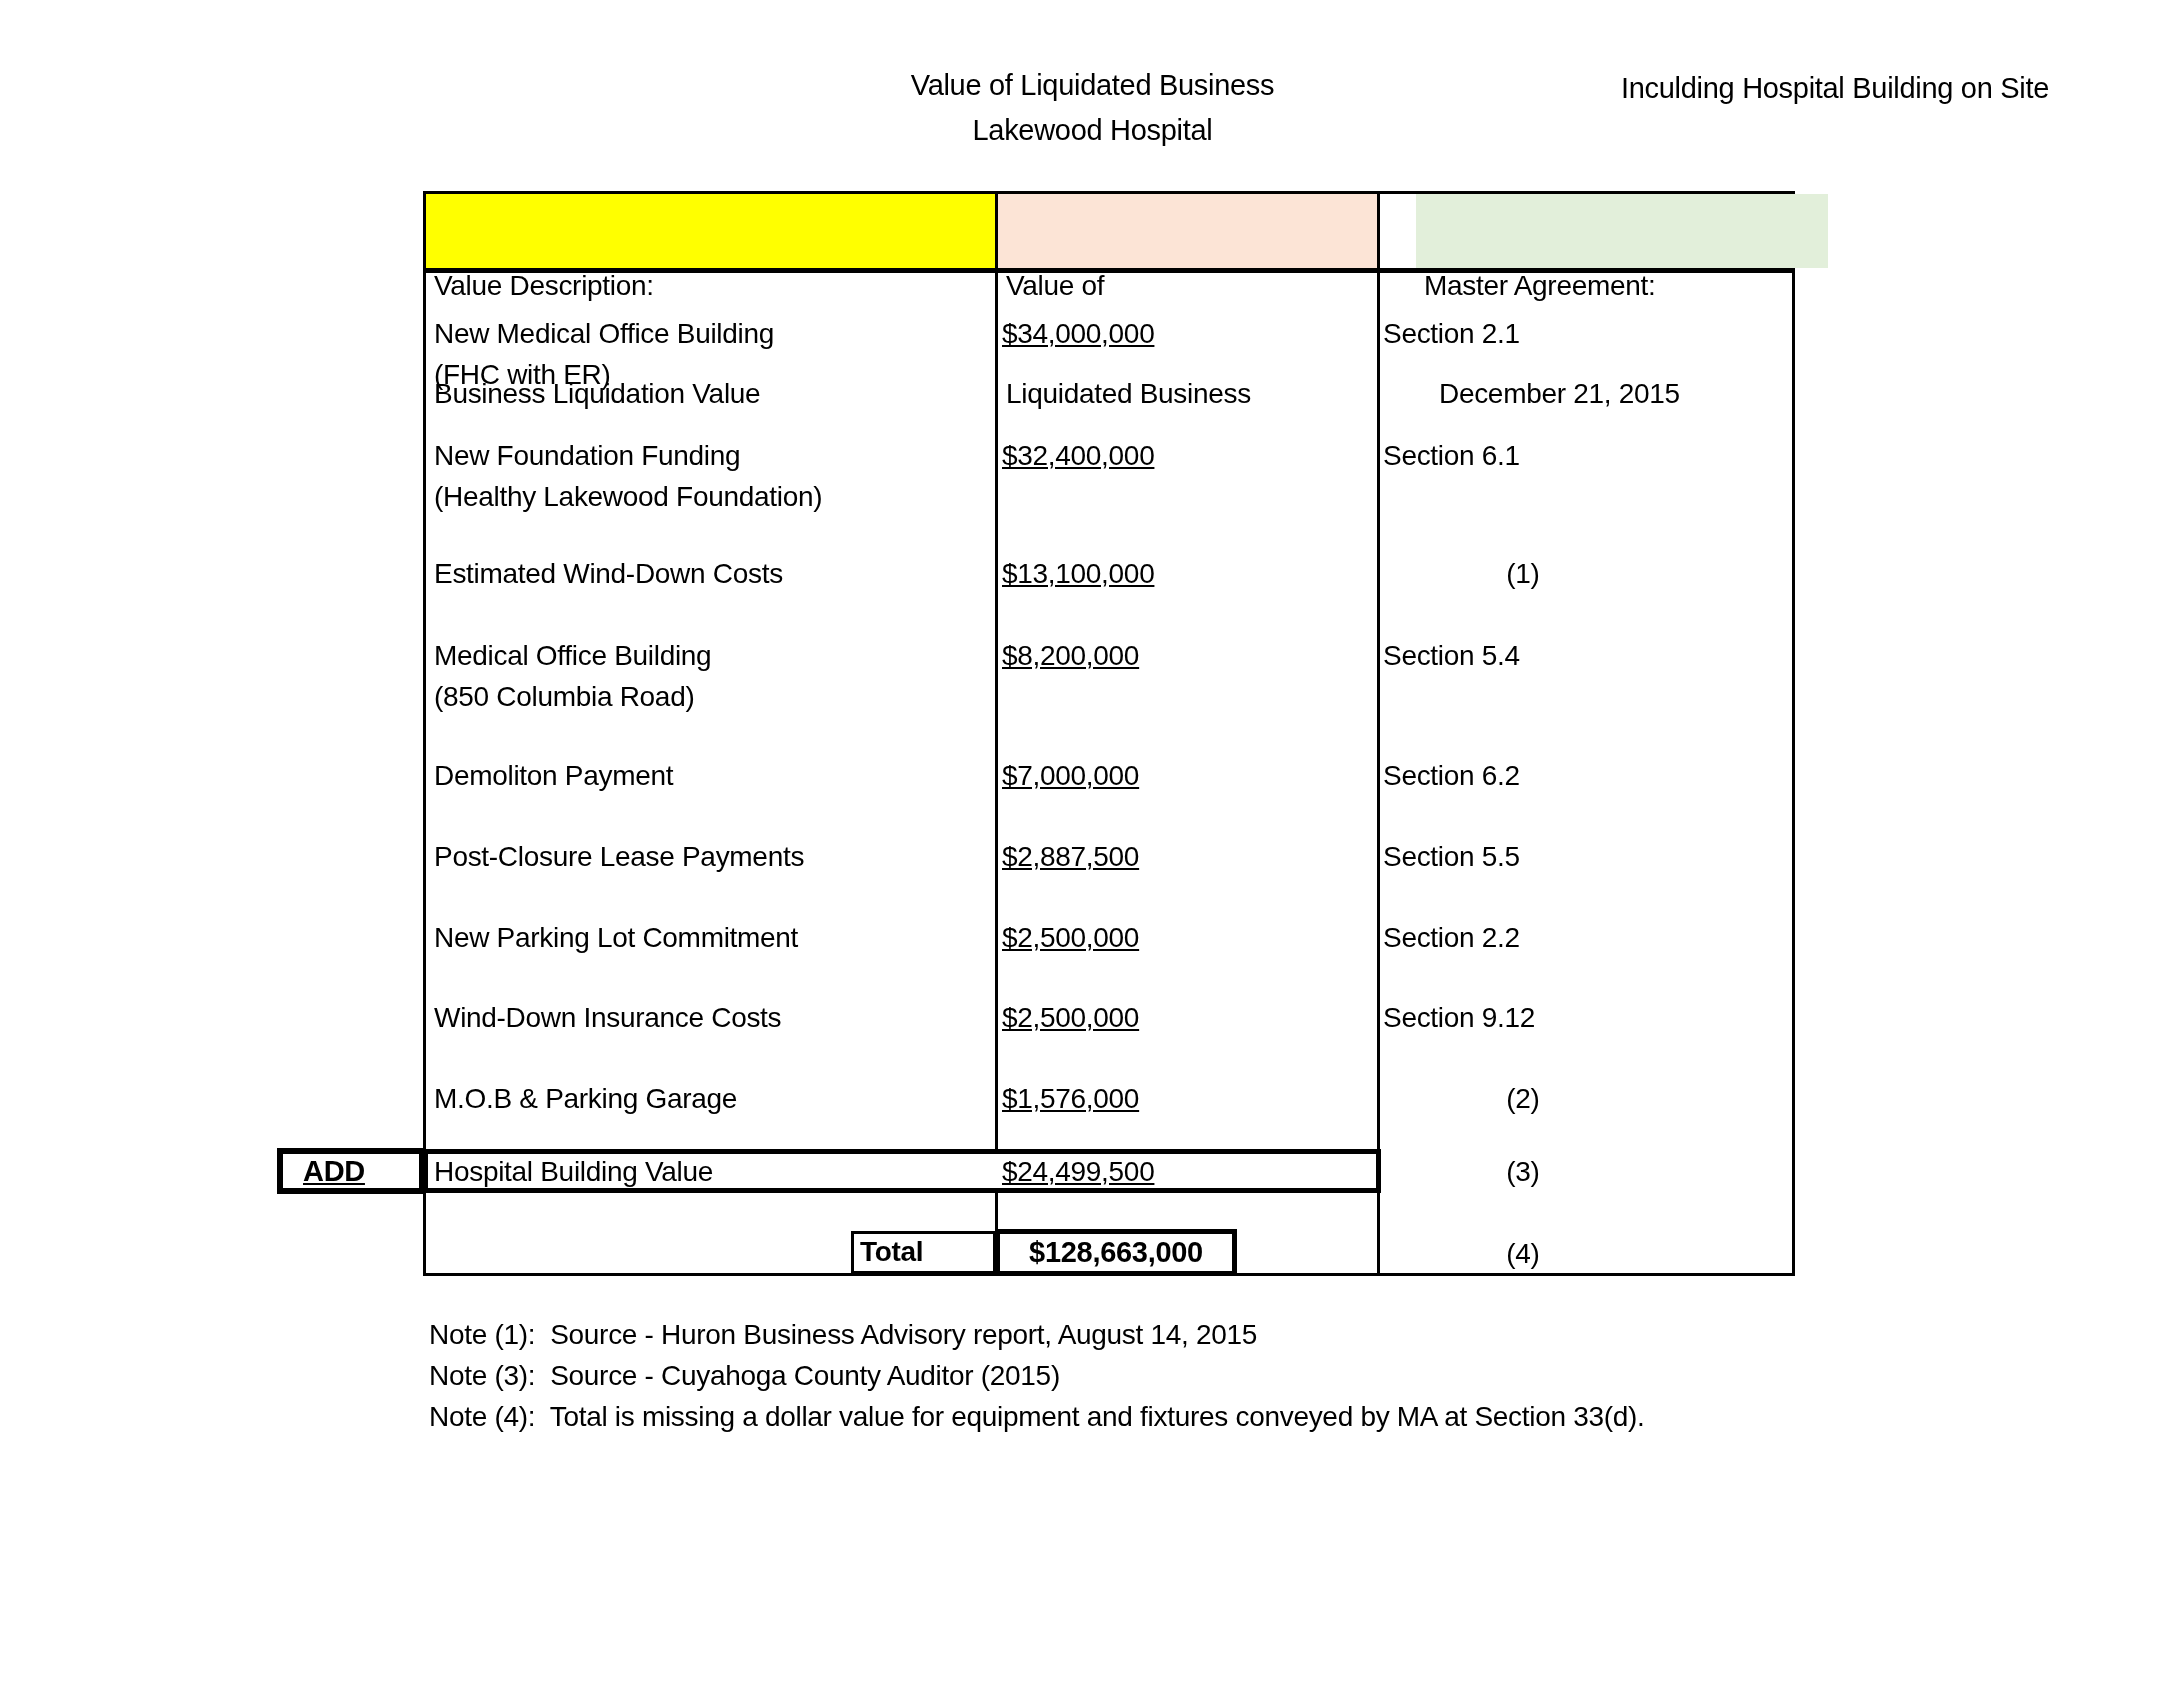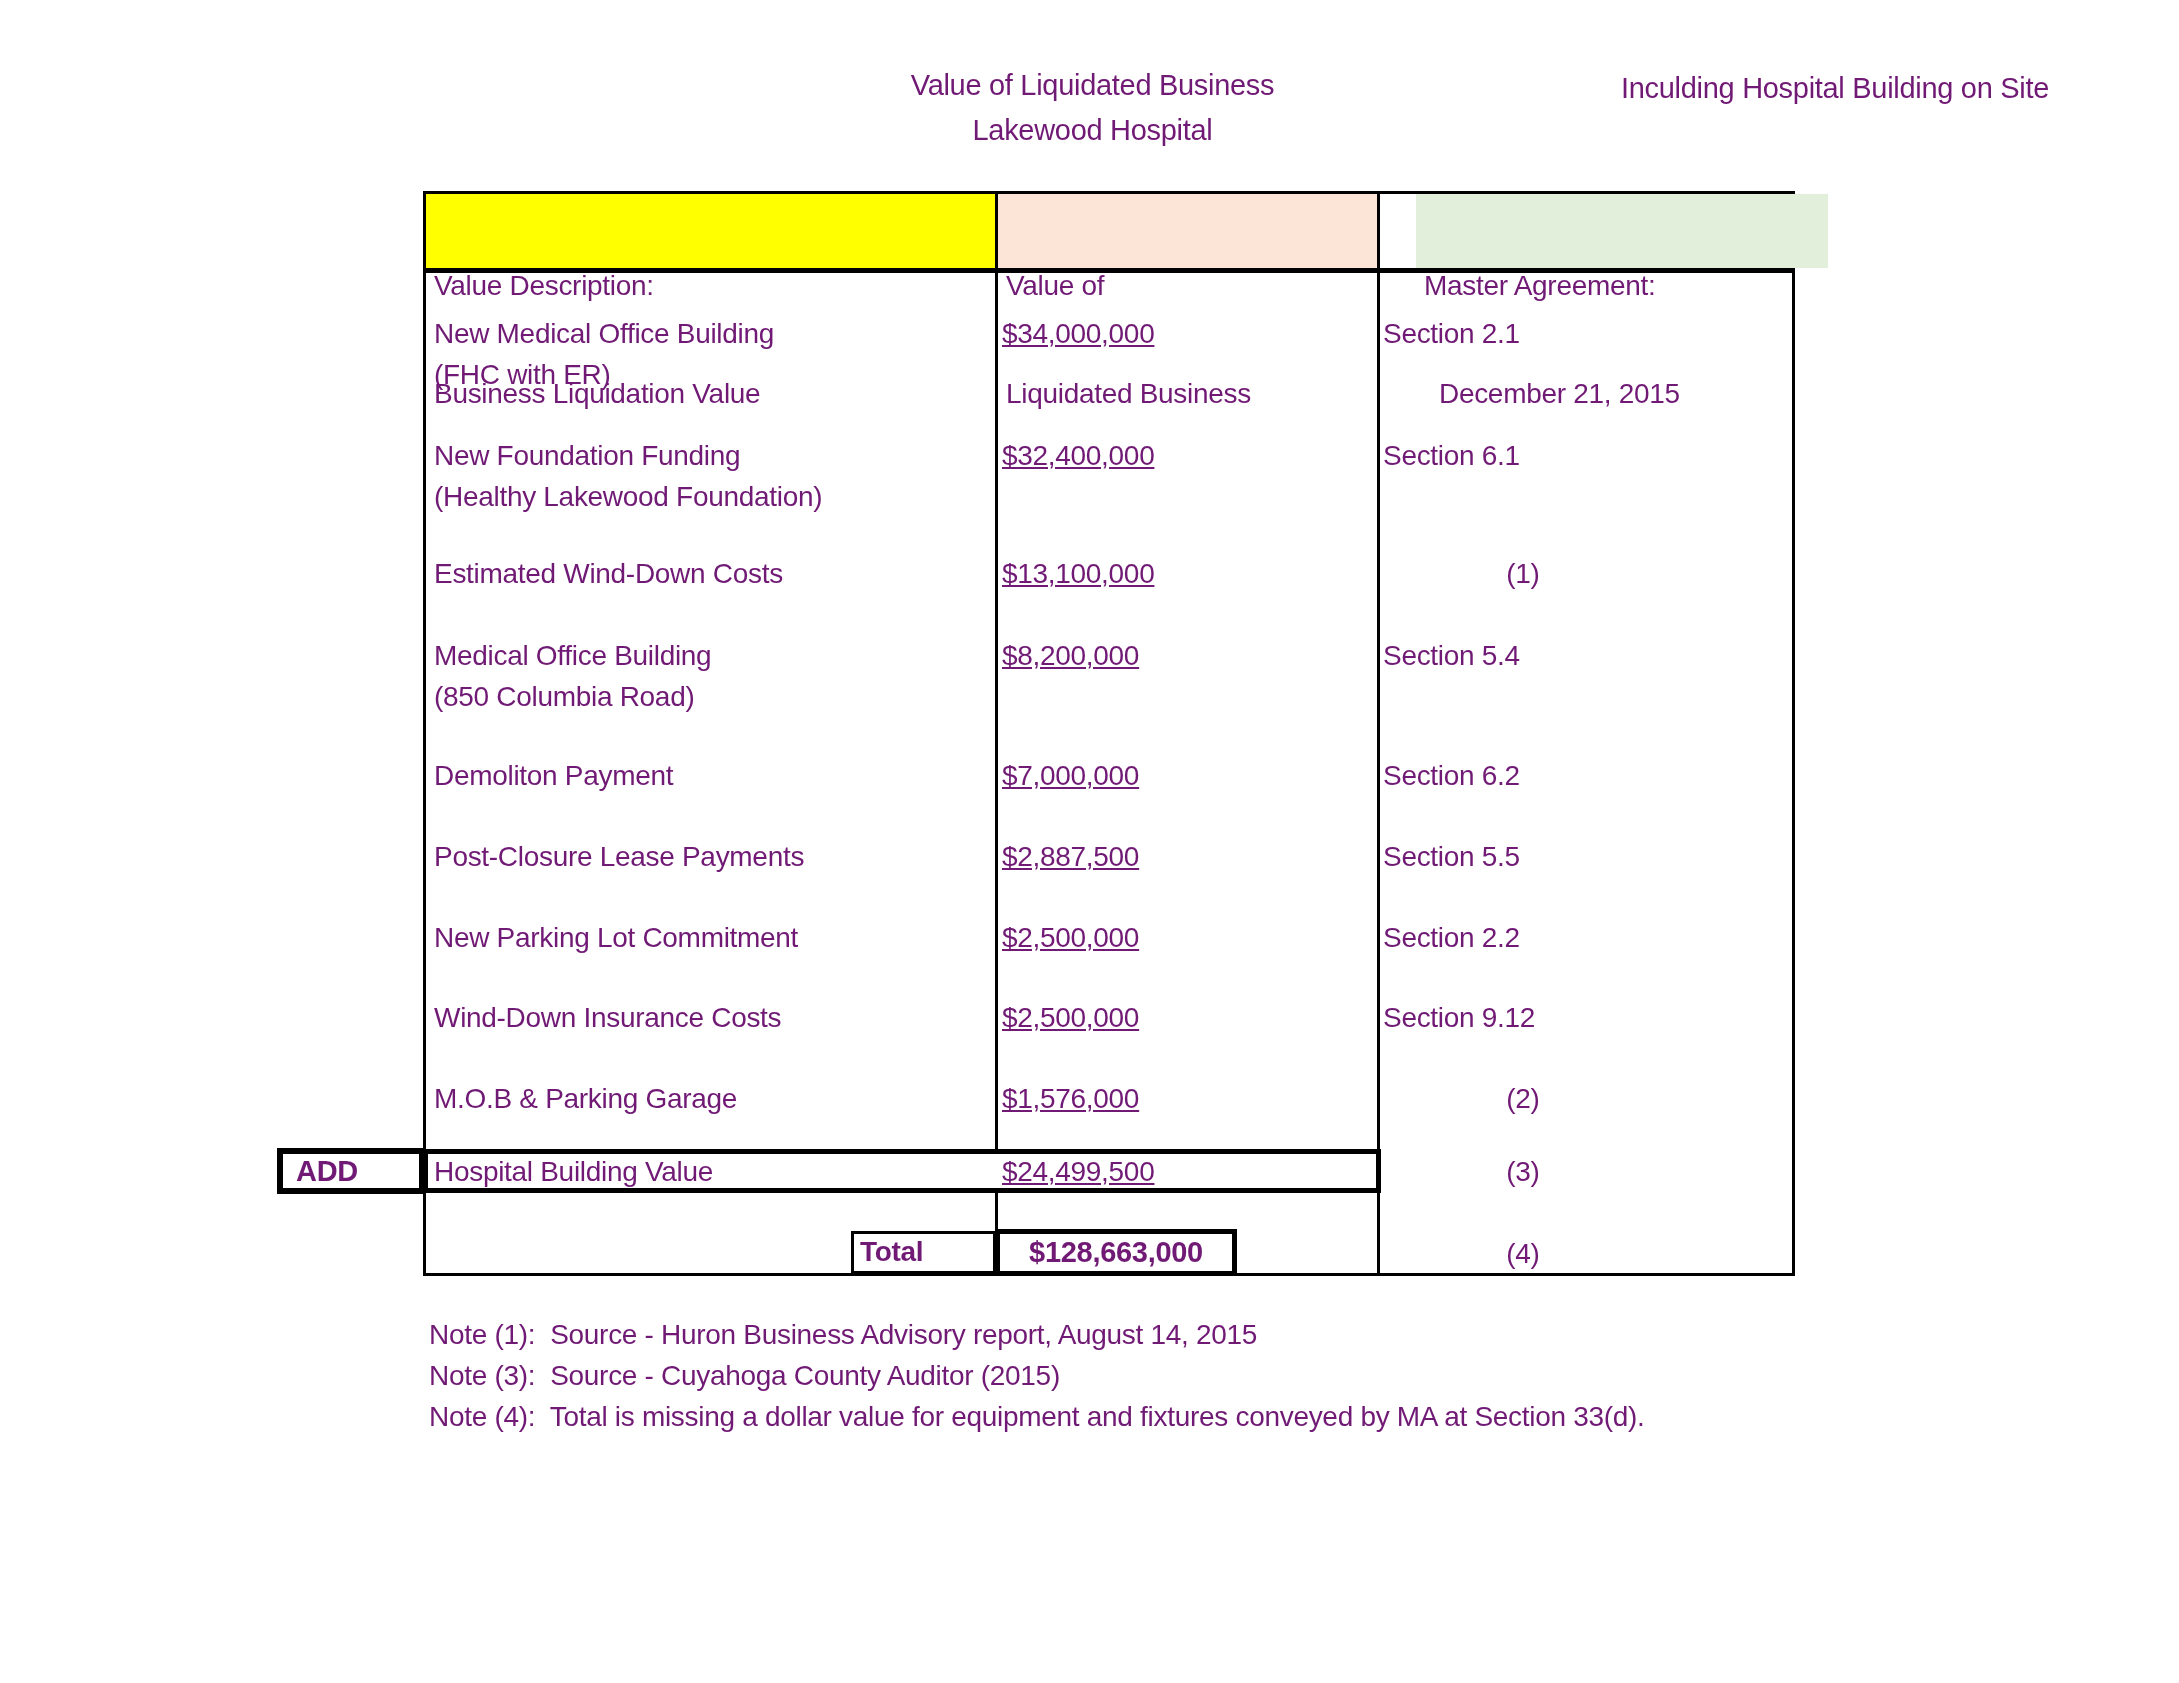--- a/index.html
+++ b/index.html
@@ -1,21 +1,21 @@
 <!DOCTYPE html>
 <html><head>
 <meta charset="utf-8">
 <style>
   html,body{margin:0;padding:0;background:#ffffff;}
   .page{
     position:relative;
     width:2179px;height:1683px;
     background:#ffffff;
     font-family:"Liberation Sans","DejaVu Sans",sans-serif;
-    color:#701a75;
+    color:#000000;
     letter-spacing:-0.3px;
     overflow:hidden;
   }
   .title{
     position:absolute;left:743px;top:63px;width:699px;
     text-align:center;font-size:29px;line-height:45px;
   }
   .top-right-note{
     position:absolute;left:1621px;top:71px;
     font-size:29px;line-height:34px;white-space:pre;
@@ -52,21 +52,21 @@
   .total-value-box{
     position:absolute;left:569px;top:1035px;width:242px;height:47px;
     border:5px solid #000;box-sizing:border-box;background:#fff;
     font-size:29px;font-weight:bold;line-height:36px;text-align:center;
     z-index:3;
   }
   .add-box{
     position:absolute;left:277px;top:1148px;width:148px;height:46px;
     border:6px solid #000;box-sizing:border-box;background:#fff;
     font-size:29px;font-weight:bold;
-    display:flex;align-items:center;padding-left:13px;
+    display:flex;align-items:center;padding-left:20px;text-decoration:underline;
   }
   .notes{position:absolute;left:429px;top:1314px;}
   .note{font-size:28px;line-height:41px;white-space:pre-wrap;}
   .rowtext{white-space:pre-wrap;}
 </style>
 </head>
 <body>
 
 <div class="page">
 

